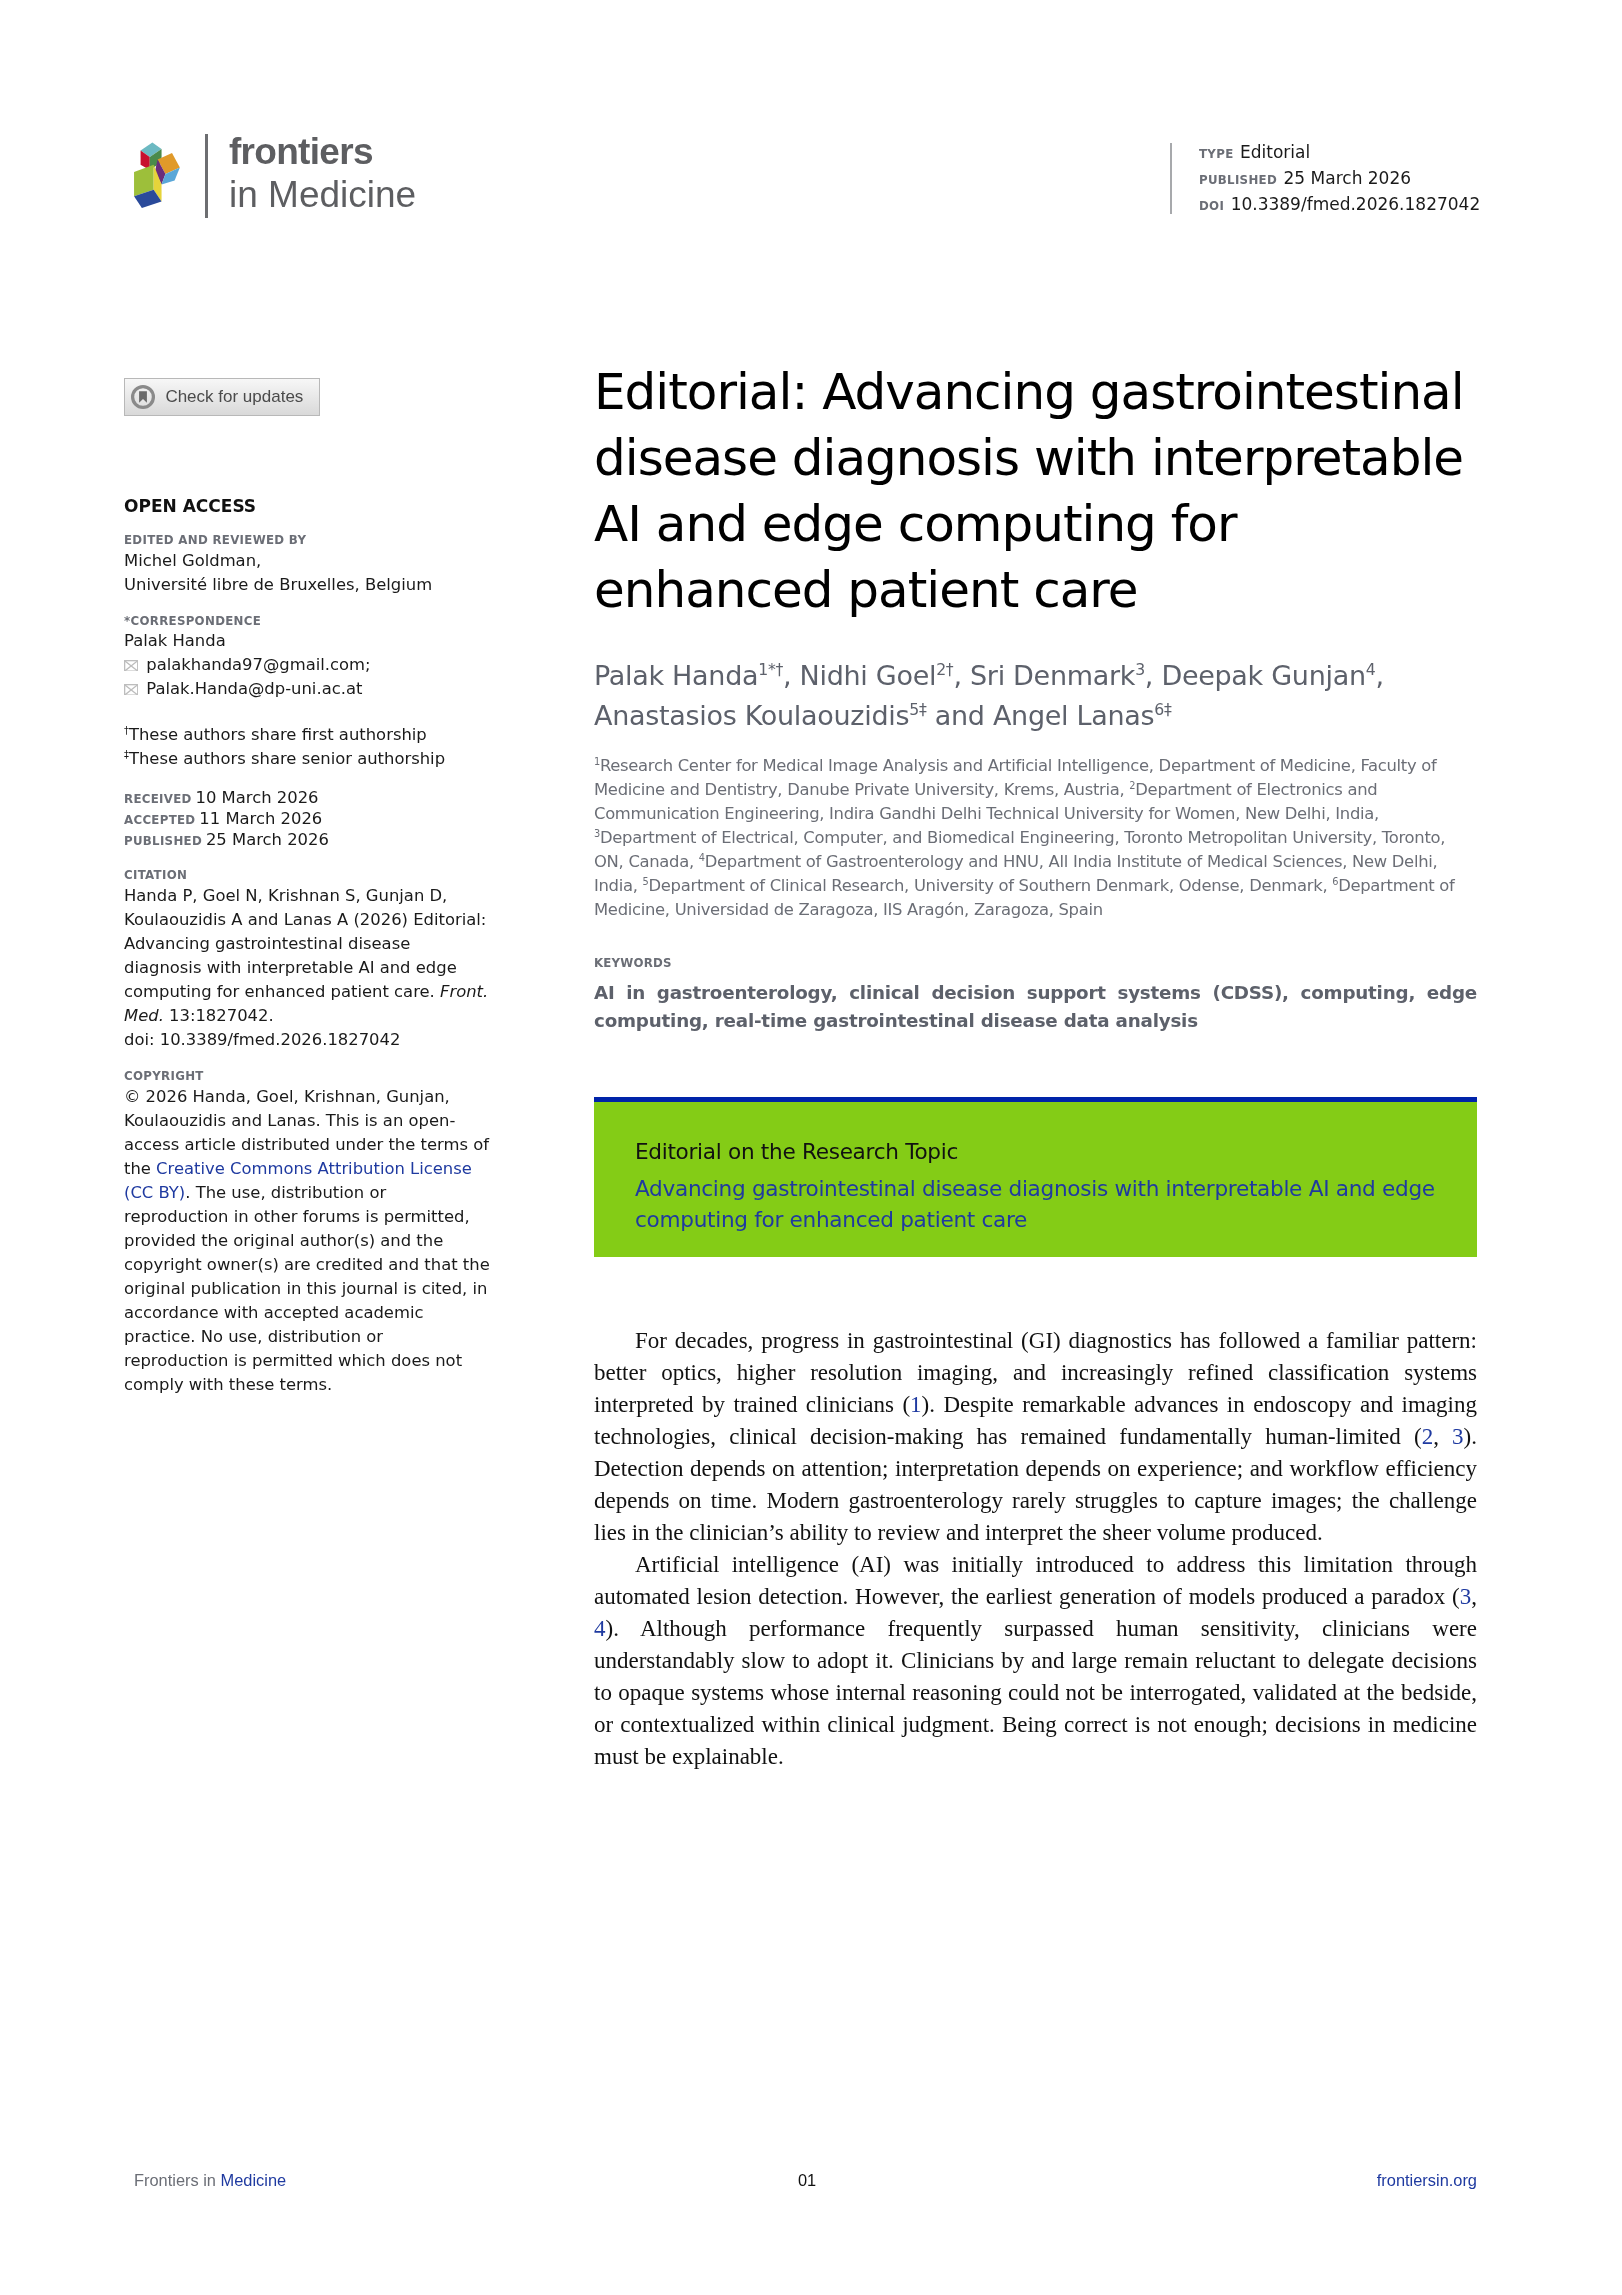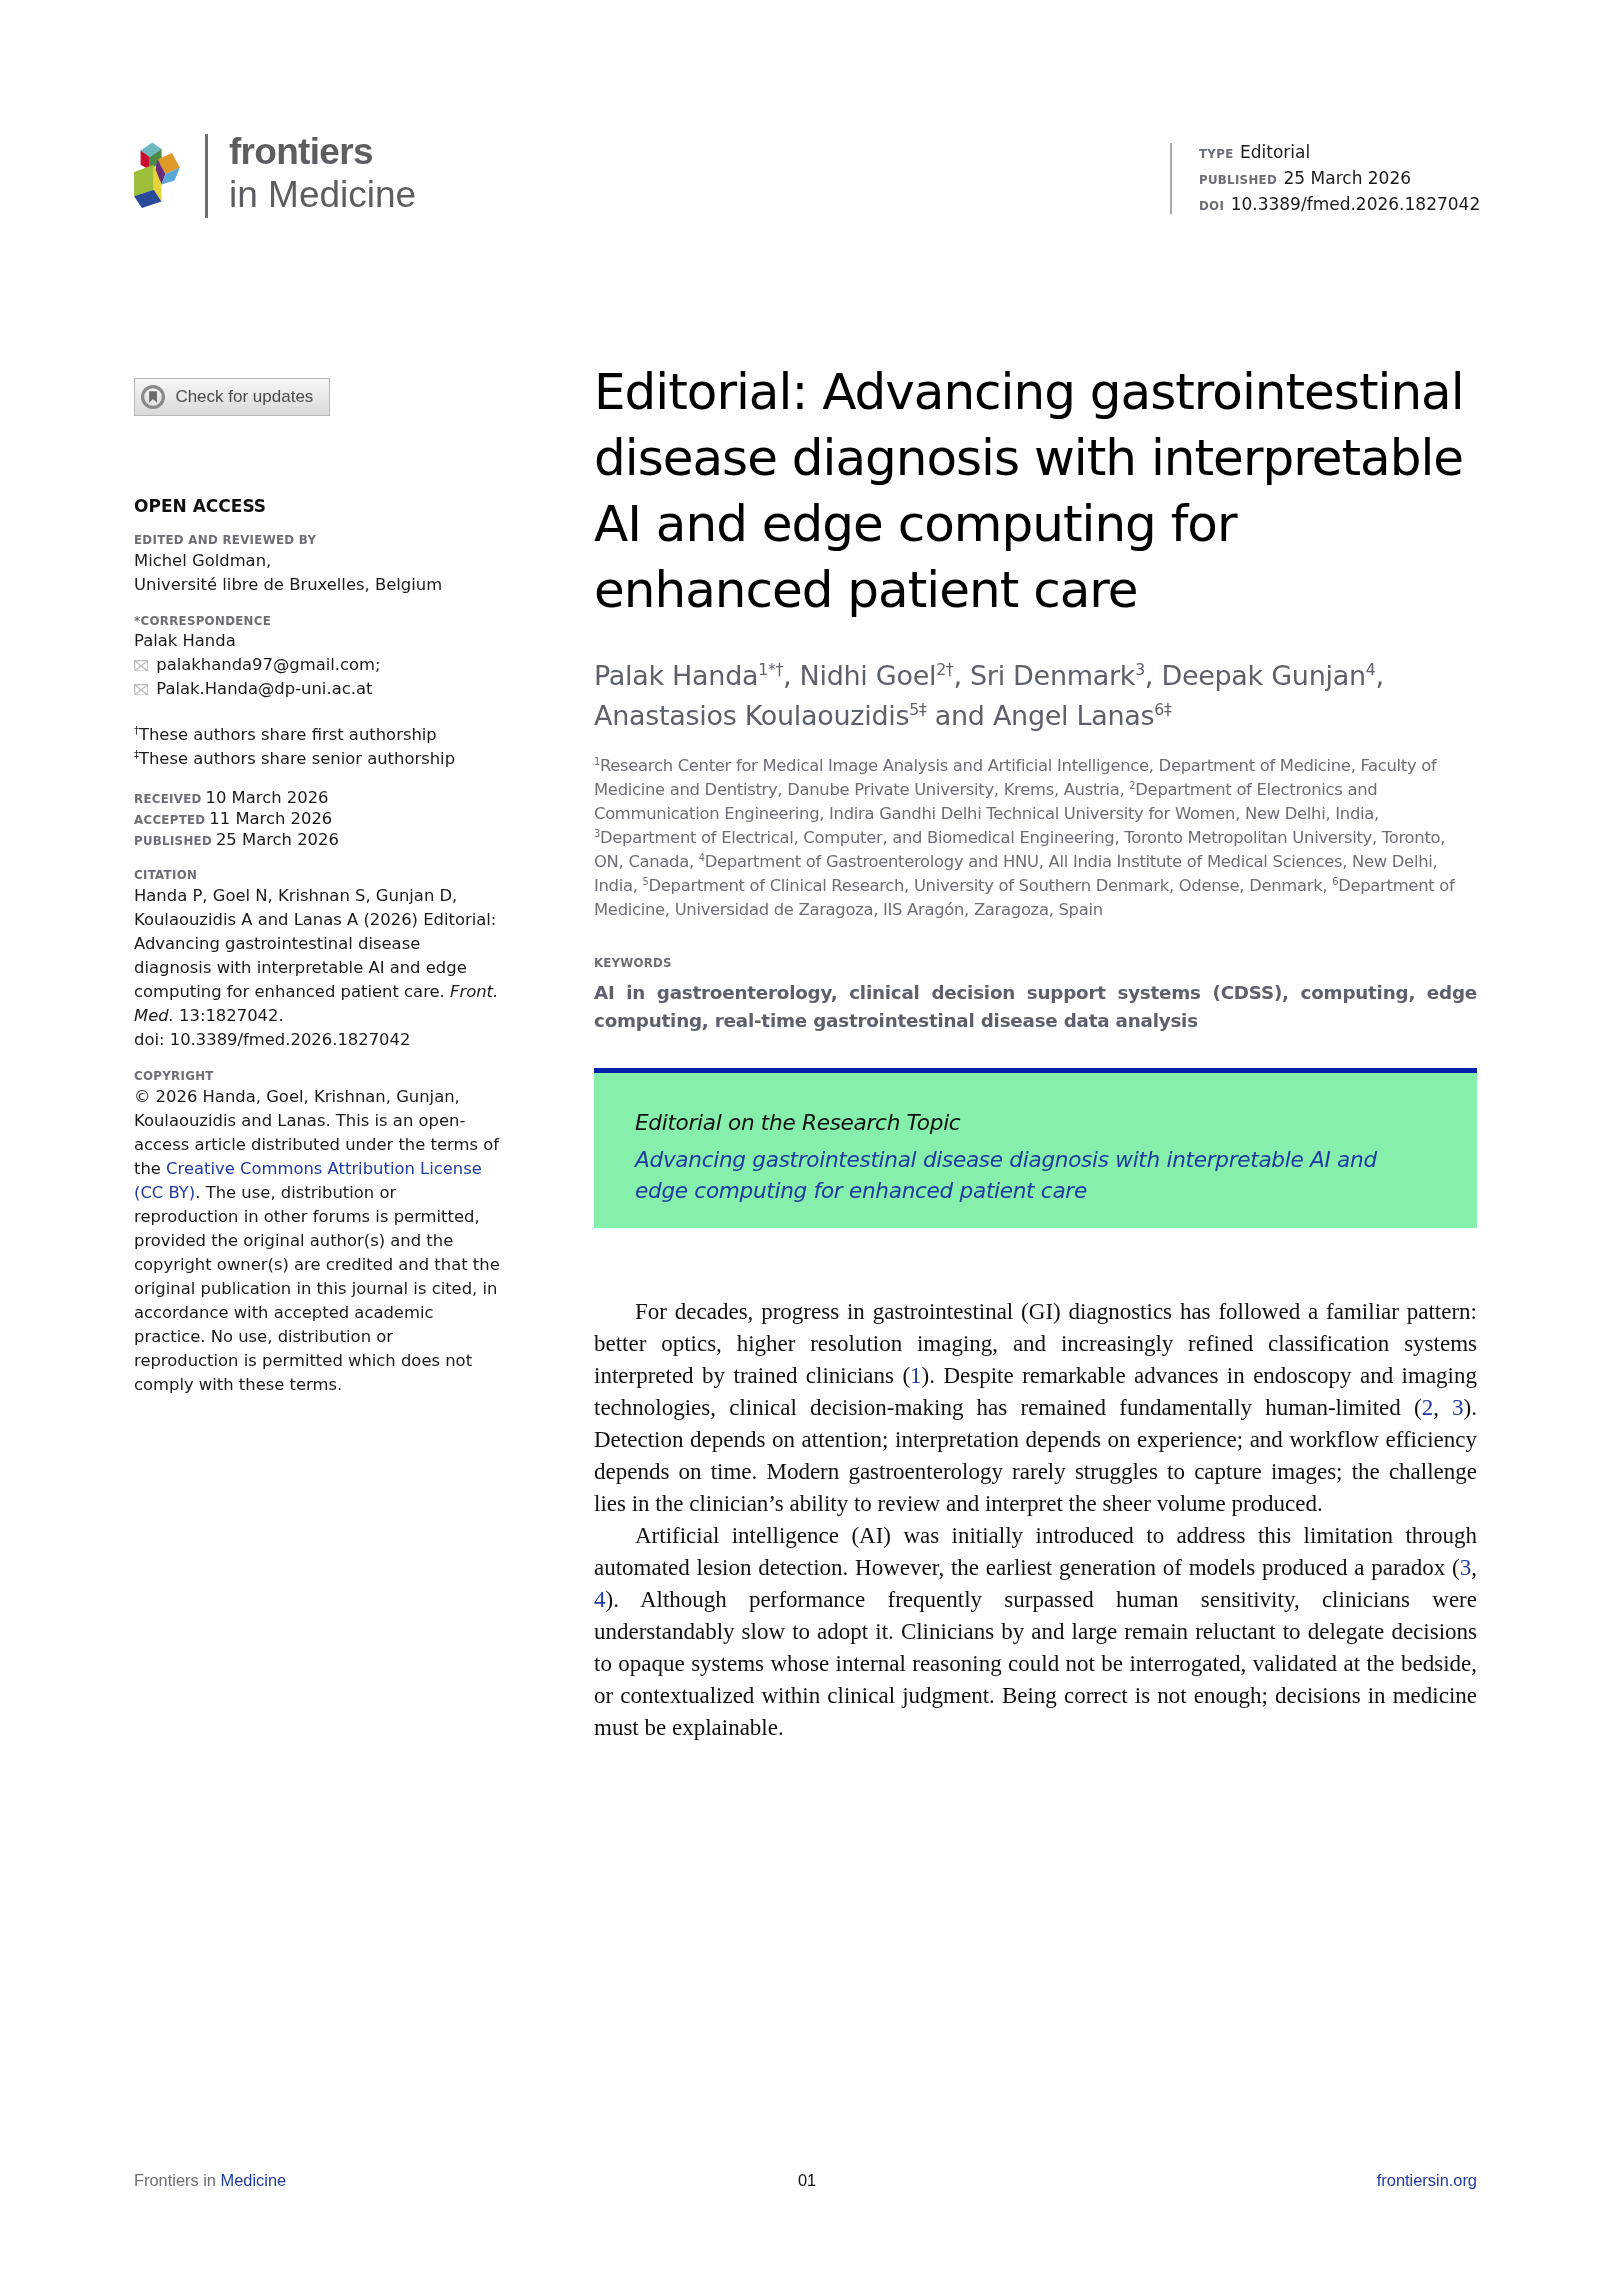--- a/index.html
+++ b/index.html
@@ -10,21 +10,21 @@
   .logo-divider { position: absolute; left: 205px; top: 134px; width: 2.6px; height: 84px; background: #6d6e71; }
   .brand-top { position: absolute; left: 229px; top: 132px; font-family: "Liberation Sans", sans-serif; font-weight: bold; font-size: 37px; color: #5d5e61; letter-spacing: -0.7px; line-height: 39px; }
   .brand-bottom { position: absolute; left: 229px; top: 175px; font-family: "Liberation Sans", sans-serif; font-size: 37px; color: #5d5e61; line-height: 39px; }
 
   .meta-divider { position: absolute; left: 1170px; top: 143px; width: 2px; height: 71px; background: #a7a9ac; }
   .meta { position: absolute; left: 1199px; top: 140px; font-family: "DejaVu Sans", sans-serif; font-size: 17px; line-height: 24px; }
   .meta .lbl { font-size: 11.8px; font-weight: bold; color: #6b6e76; letter-spacing: 0.3px; margin-right: 6.5px; }
   .meta .val { color: #1a1a1a; }
 
   
-  .sidebar { position: absolute; left: 134px; top: 378px; width: 366px; font-family: "DejaVu Sans", sans-serif; color: #1a1a1a; }
+  .sidebar { position: absolute; left: 124px; top: 378px; width: 366px; font-family: "DejaVu Sans", sans-serif; color: #1a1a1a; }
   .check-btn { display: flex; align-items: center; width: 196px; height: 38px; box-sizing: border-box; border: 0.7px solid #b8b8b8; background: linear-gradient(#f7f7f7, #d9d9d9); padding-left: 5.2px; cursor: pointer; }
   .check-icon { width: 26px; height: 26px; margin-right: 9.2px; }
   .check-label { font-family: "Liberation Sans", sans-serif; font-size: 17px; color: #4b4b4b; }
 
   .open-access { margin-top: 80px; font-size: 17px; font-weight: bold; color: #111; }
   .side-label { font-size: 11.8px; font-weight: bold; color: #6b6e76; letter-spacing: 0.3px; line-height: 15.7px; }
   .side-text { font-size: 16.4px; line-height: 24px; color: #1a1a1a; }
   .gap-1 { margin-top: 17px; }
   .mail-row { display: flex; align-items: center; }
   .mail-icon { display: inline-block; width: 14.4px; height: 11.8px; margin-right: 7.9px; }
@@ -37,21 +37,21 @@
   
   .main { position: absolute; left: 594px; top: 359px; width: 883px; }
   .title { font-family: "DejaVu Sans", sans-serif; font-size: 50px; line-height: 66px; color: #000; margin: 0; font-weight: normal; letter-spacing: -1px; }
   .authors { margin-top: 33px; font-family: "DejaVu Sans", sans-serif; font-size: 27px; line-height: 40px; color: #5d616b; letter-spacing: -0.3px; }
   .authors .sup { font-size: 15.7px; }
   .affils { margin-top: 18.3px; font-family: "DejaVu Sans", sans-serif; font-size: 16.4px; line-height: 24px; color: #6b6e76; letter-spacing: -0.3px; }
   .affils .sup { font-size: 9.8px; }
   .kw-label { margin-top: 34px; font-family: "DejaVu Sans", sans-serif; font-size: 11.8px; font-weight: bold; color: #6b6e76; letter-spacing: 0.2px; }
   .kw-text { margin-top: 9.2px; font-family: "DejaVu Sans", sans-serif; font-size: 18.3px; line-height: 27.5px; font-weight: bold; color: #5d616b; text-align: justify; text-align-last: left; letter-spacing: -0.2px; }
 
-  .topic-box { margin-top: 34px; background: #86efac; border-top: 5.9px solid #0023a9; height: 160px; box-sizing: border-box; padding: 34px 41px 0 41px; font-family: "DejaVu Sans", sans-serif; font-style: italic; }
+  .topic-box { margin-top: 63px; background: #84cc16; border-top: 5.9px solid #0023a9; height: 160px; box-sizing: border-box; padding: 34px 41px 0 41px; font-family: "DejaVu Sans", sans-serif; }
   .topic-head { font-size: 21.6px; line-height: 31px; color: #111; letter-spacing: -0.3px; }
   .topic-link { font-size: 21.6px; line-height: 31px; color: #1f3aa0; letter-spacing: -0.3px; margin-top: 5.2px; cursor: pointer; }
 
   .body-text { margin-top: 68px; font-family: "Liberation Serif", serif; font-size: 23px; line-height: 32px; color: #111; text-align: justify; }
   .body-text p { margin: 0; text-indent: 41px; }
   .ref { color: #1f3aa0; cursor: pointer; }
 
   
   .footer { position: absolute; top: 2171px; left: 134px; width: 1343px; height: 26px; font-family: Liberation Sans, sans-serif; font-size: 16.4px; }
   .foot-left { position: absolute; left: 0; top: 0; color: #6b6e76; }

